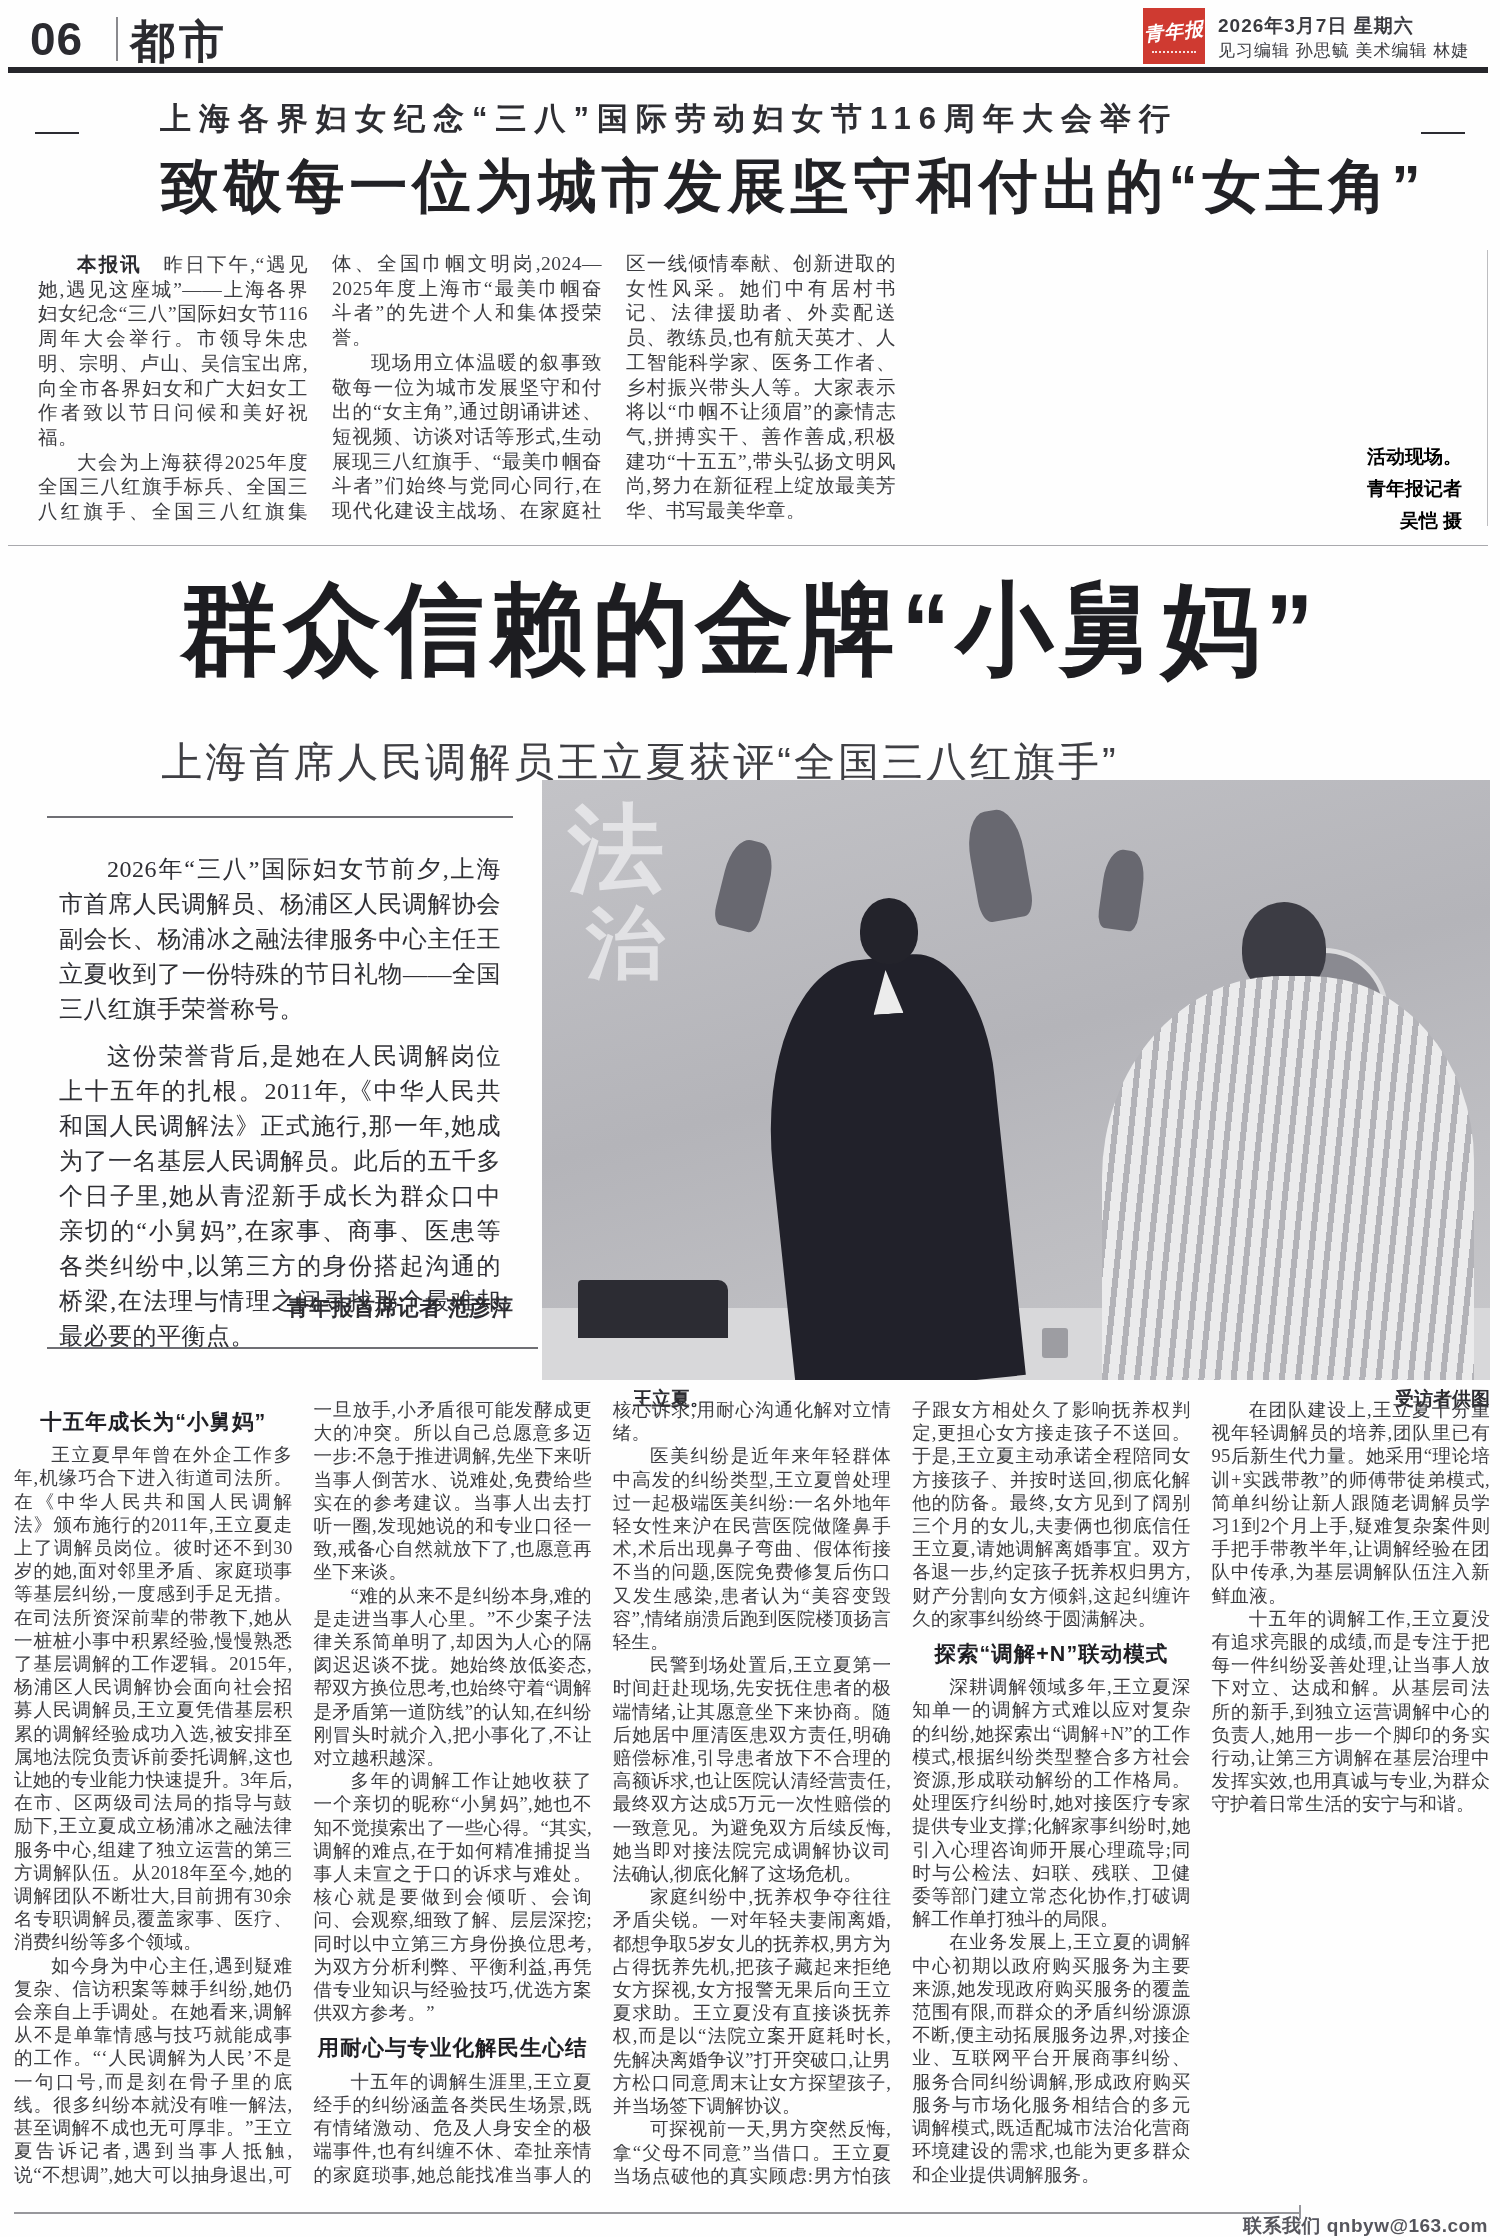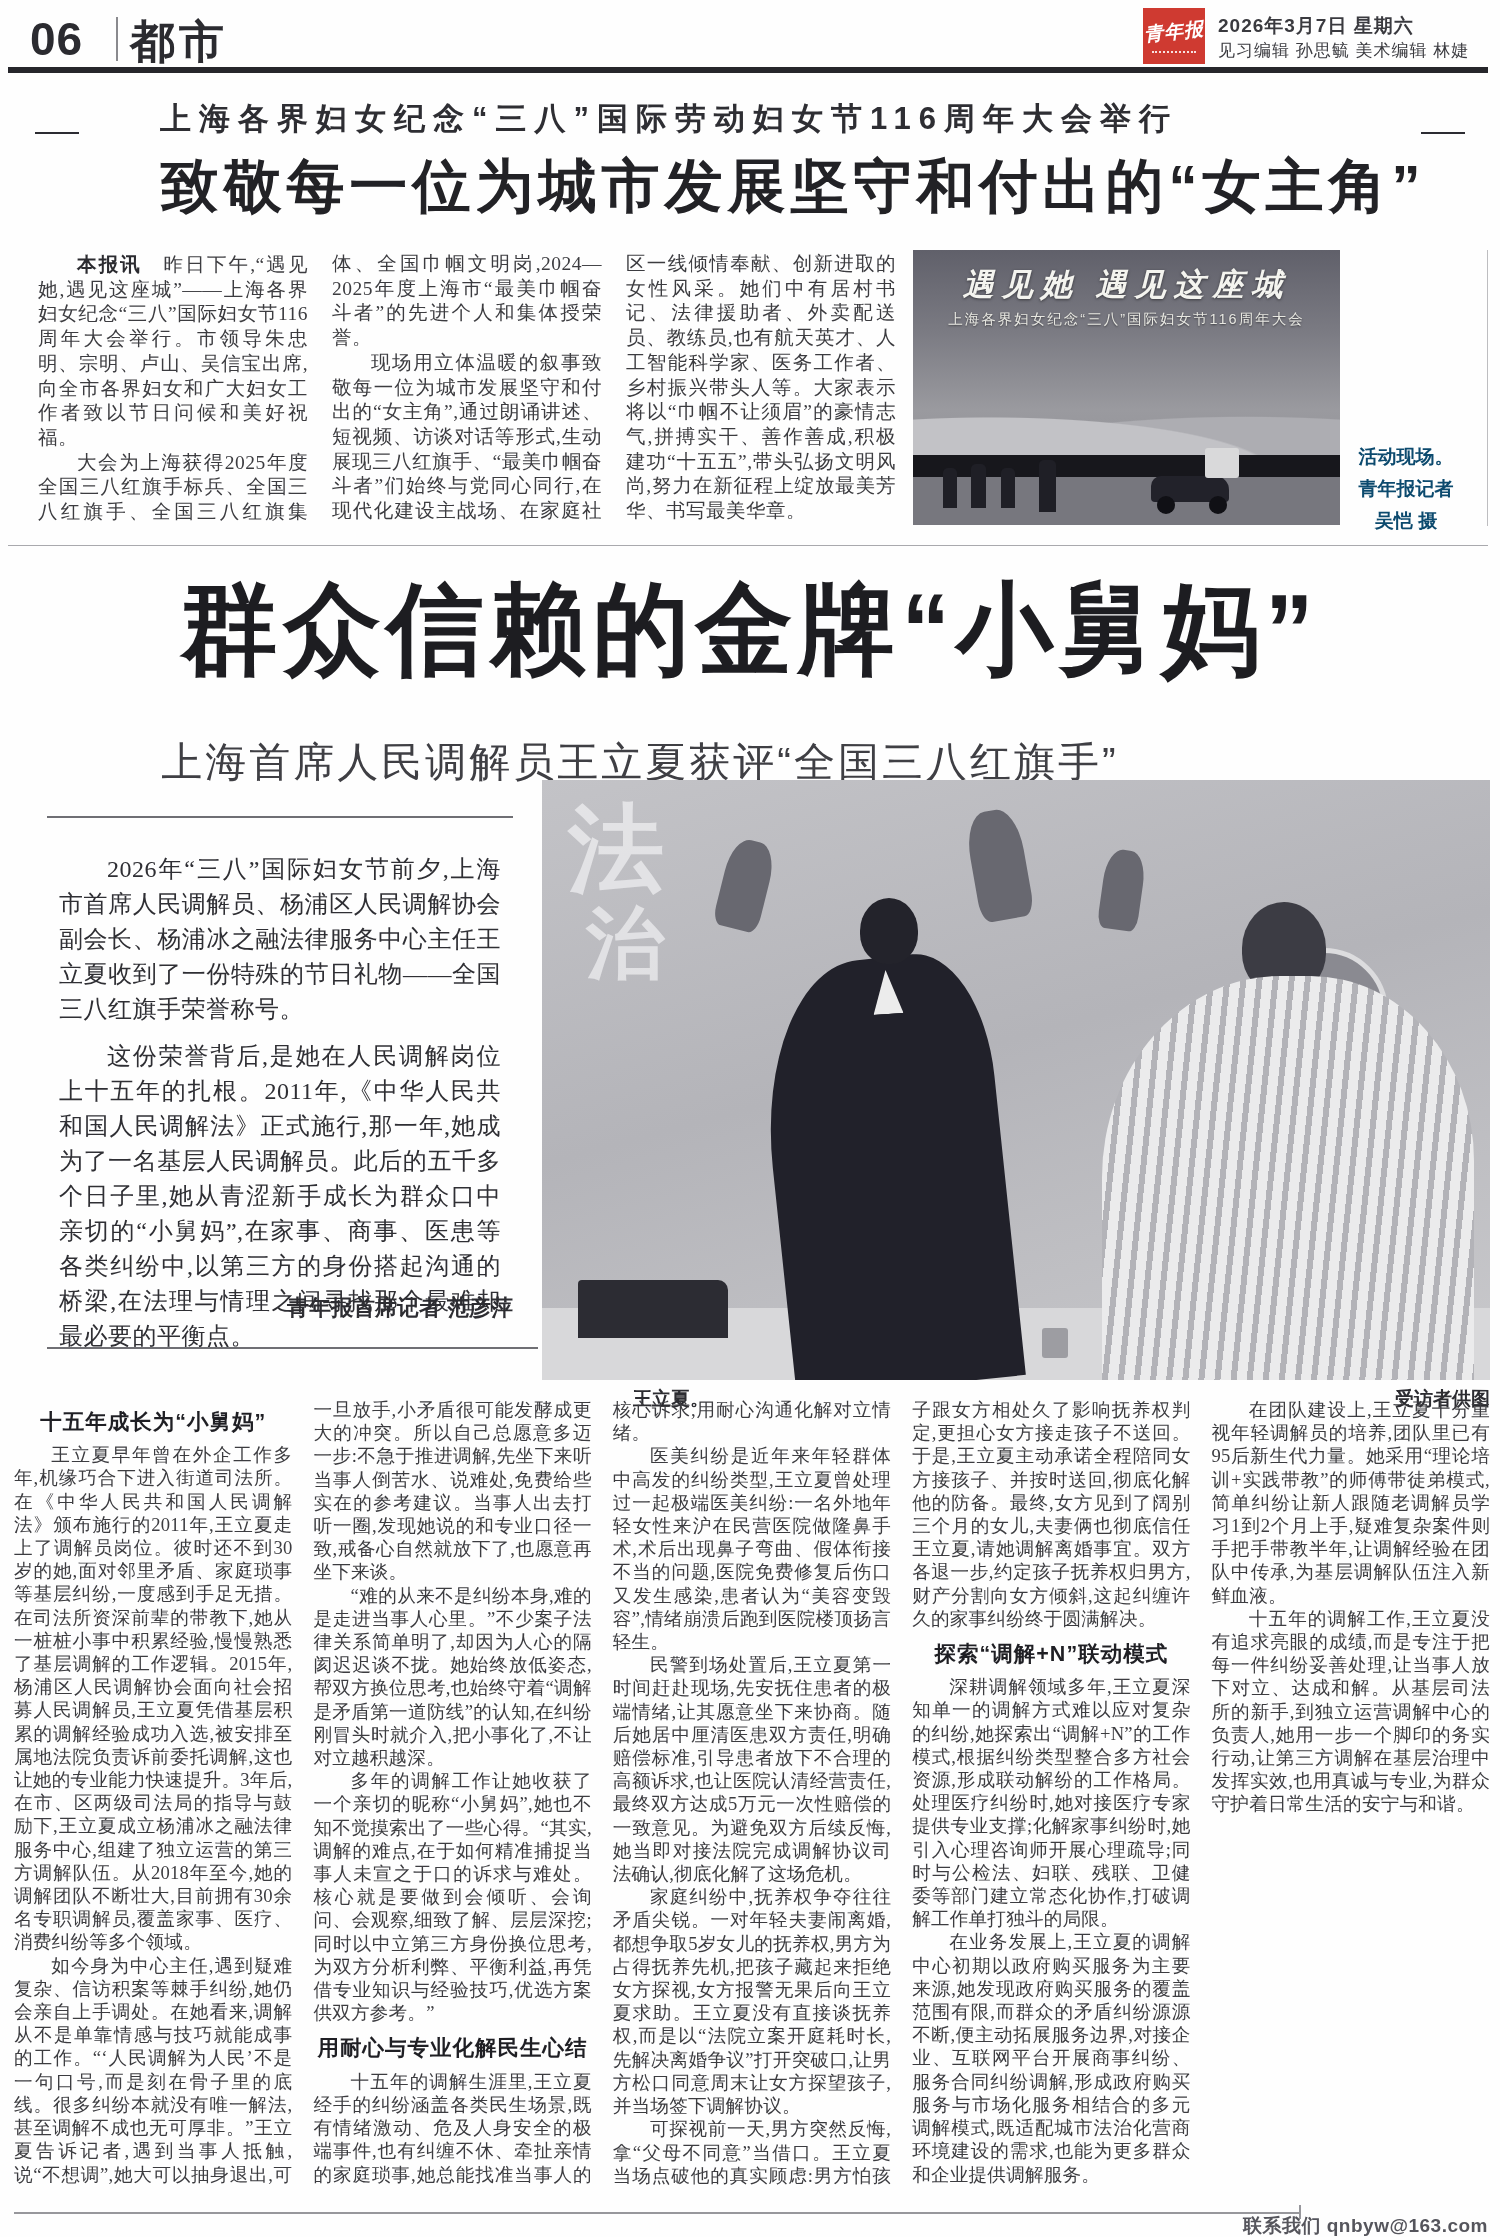--- a/index.html
+++ b/index.html
@@ -51,22 +51,22 @@
                    radial-gradient(130% 100% at 78% 125%,#adadb2 0 60%,transparent 61%),
                    radial-gradient(150% 80% at 50% 140%,#b8b8bc 0 65%,transparent 66%);}
   .p1-stage{position:absolute;left:0;top:205px;width:100%;height:22px;background:#17171c;}
   .p1-floor{position:absolute;left:0;top:227px;width:100%;height:48px;background:#77777e;}
   .p1-fig{position:absolute;background:#1f1f26;border-radius:5px 5px 0 0;}
   .p1-scooter-body{position:absolute;left:238px;top:226px;width:78px;height:26px;
         background:#22222a;border-radius:10px 14px 4px 4px;}
   .p1-scooter-box{position:absolute;left:292px;top:198px;width:34px;height:30px;
         background:#d9d9da;border-radius:3px;}
   .p1-wheel{position:absolute;top:246px;width:18px;height:18px;border-radius:50%;background:#101015;}
-  .caption1{left:1350px;top:441px;width:112px;text-align:center;font-family:"Liberation Sans",sans-serif;
-        font-weight:700;font-size:19px;line-height:32px;color:#0c4a6e;}
+  .caption1{left:1350px;top:441px;width:112px;text-align:right;font-family:"Liberation Sans",sans-serif;
+        font-weight:700;font-size:19px;line-height:32px;color:#000000;}
   .vrule1{left:1487px;top:250px;width:1px;height:276px;background:#bdbdc0;}
   .a1-endrule{left:8px;top:545px;width:1480px;height:1px;background:#a9a9ad;}
 
   
   .headline2{left:0;top:566px;width:1500px;text-align:center;font-family:"Liberation Sans",sans-serif;
         font-weight:900;font-size:97px;color:#1d1d21;letter-spacing:6px;transform:scaleY(1.04);}
   .subhead2{left:0;top:735px;width:1280px;text-align:center;font-family:"Liberation Sans",sans-serif;
         font-weight:500;font-size:41px;color:#3f3f44;letter-spacing:3px;}
   .intro-rule-top{left:47px;top:816px;width:466px;height:2px;background:#6f6f74;}
   .intro{left:47px;top:840px;width:466px;font-size:24px;line-height:35px;color:#2f2f34;
@@ -139,35 +139,20 @@
   <div class="abs kicker-dash l"></div>
   <div class="abs kicker-dash r"></div>
   <div class="abs headline1">致敬每一位为城市发展坚守和付出的“女主角”</div>
 
   <div class="abs a1-body">
     <p><span class="lead">本报讯</span>　<span>昨日下午,“遇见她,遇见这座城”——上海各界妇女纪念“三八”国际妇女节116周年大会举行。市领导朱忠明、宗明、卢山、吴信宝出席,向全市各界妇女和广大妇女工作者致以节日问候和美好祝福。</span></p>
     <p>大会为上海获得2025年度全国三八红旗手标兵、全国三八红旗手、全国三八红旗集体、全国巾帼文明岗,2024—2025年度上海市“最美巾帼奋斗者”的先进个人和集体授荣誉。</p>
     <p>现场用立体温暖的叙事致敬每一位为城市发展坚守和付出的“女主角”,通过朗诵讲述、短视频、访谈对话等形式,生动展现三八红旗手、“最美巾帼奋斗者”们始终与党同心同行,在现代化建设主战场、在家庭社区一线倾情奉献、创新进取的女性风采。她们中有居村书记、法律援助者、外卖配送员、教练员,也有航天英才、人工智能科学家、医务工作者、乡村振兴带头人等。大家表示将以“巾帼不让须眉”的豪情志气,拼搏实干、善作善成,积极建功“十五五”,带头弘扬文明风尚,努力在新征程上绽放最美芳华、书写最美华章。</p>
   </div>
 
-  <div class="abs photo1">
-    <div class="p1-title">遇见她 遇见这座城</div>
-    <div class="p1-sub">上海各界妇女纪念“三八”国际妇女节116周年大会</div>
-    <div class="p1-hills"></div>
-    <div class="p1-stage"></div>
-    <div class="p1-floor"></div>
-    <div class="p1-fig" style="left:30px;top:218px;width:14px;height:40px;"></div>
-    <div class="p1-fig" style="left:58px;top:214px;width:15px;height:44px;"></div>
-    <div class="p1-fig" style="left:88px;top:218px;width:14px;height:40px;"></div>
-    <div class="p1-fig" style="left:126px;top:210px;width:17px;height:52px;"></div>
-    <div class="p1-scooter-body"></div>
-    <div class="p1-scooter-box"></div>
-    <div class="p1-wheel" style="left:244px;"></div>
-    <div class="p1-wheel" style="left:296px;"></div>
-  </div>
   <div class="abs caption1">
     <div>活动现场。</div>
     <div>青年报记者</div>
     <div>吴恺 摄</div>
   </div>
   <div class="abs vrule1"></div>
   <div class="abs a1-endrule"></div>
 
   <div class="abs headline2">群众信赖的金牌“小舅妈”</div>
   <div class="abs subhead2">上海首席人民调解员王立夏获评“全国三八红旗手”</div>

